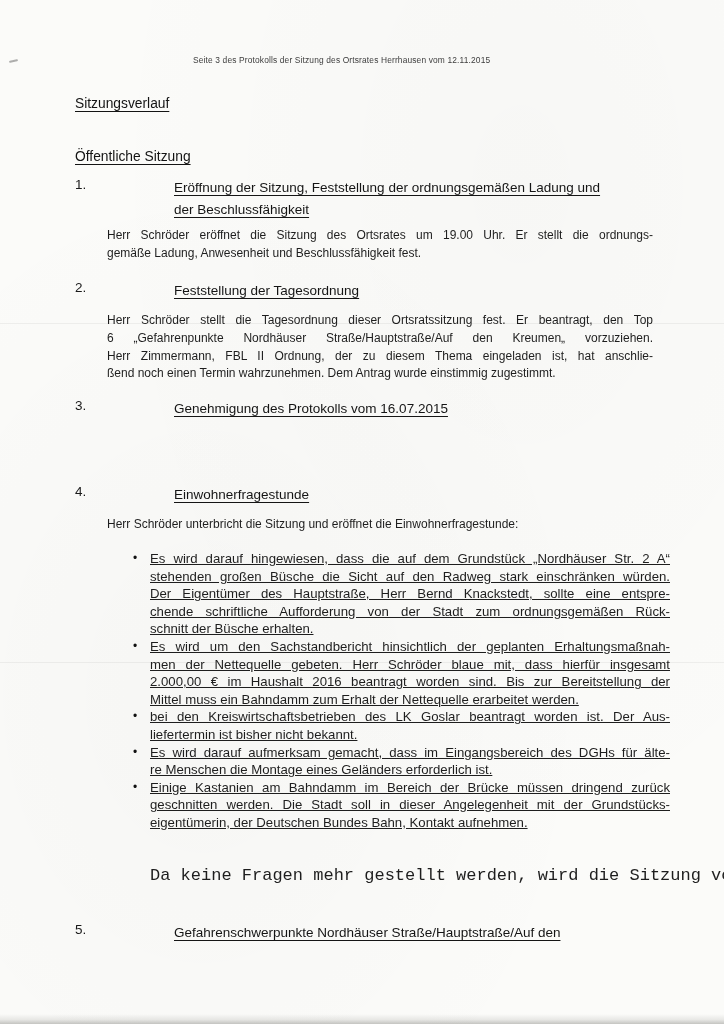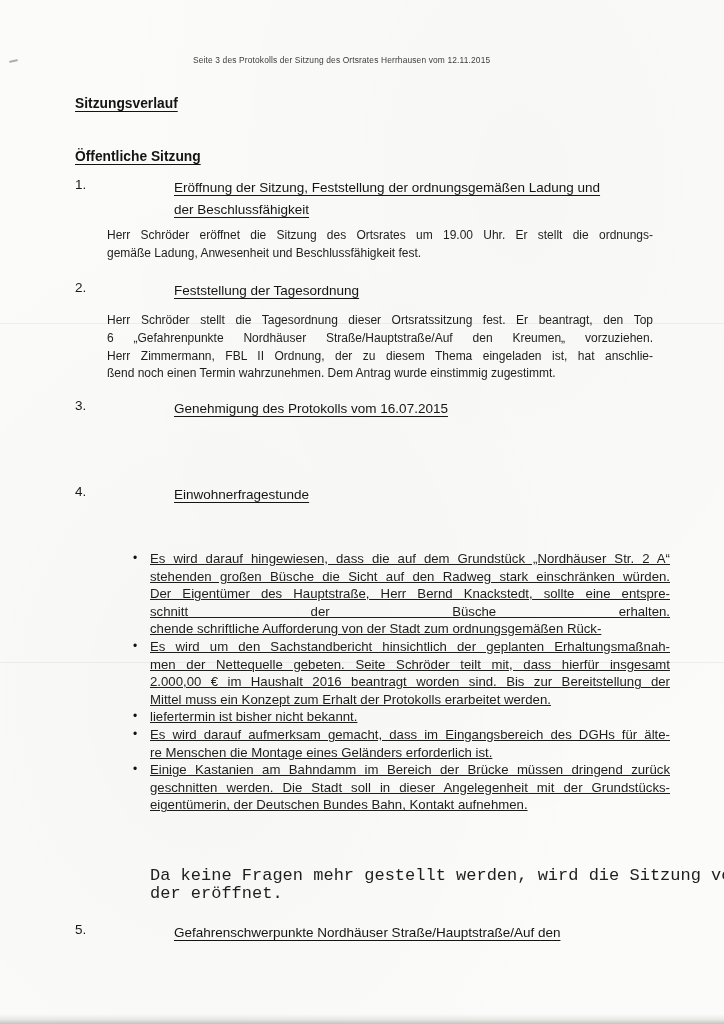--- a/index.html
+++ b/index.html
@@ -22,21 +22,21 @@
 
   .pen-mark { position:absolute; left:9px; top:60px; width:9px; height:2px;
     background:rgba(110,110,110,0.55); transform:rotate(-12deg); border-radius:1px; }
 
   .bottom-shadow { position:absolute; left:0; bottom:0; width:724px; height:10px;
     background:linear-gradient(to bottom, rgba(70,70,64,0) 0%, rgba(70,70,64,0.10) 55%, rgba(70,70,64,0.30) 100%); }
 
   .page-header { position:absolute; left:193px; top:55px; font-size:8.4px;
     letter-spacing:0.15px; color:#3d3d3d; }
 
-  .sec-heading { position:absolute; left:75px; font-size:13.8px; font-weight:bold;
+  .sec-heading { position:absolute; left:75px; font-size:13.8px; font-weight:normal;
     color:#141414; text-decoration:underline; text-underline-offset:3px; }
   .sec-heading.h1 { top:96px; }
   .sec-heading.h2 { top:149px; }
 
   .item-num { position:absolute; left:75px; font-size:13.5px; color:#1a1a1a; }
   .item-title { position:absolute; left:174px; width:478px; font-size:13.5px;
     line-height:21.5px; color:#151515; text-decoration:underline;
     text-underline-offset:2.5px; }
   .item-title > div { white-space:nowrap; }
 
@@ -100,44 +100,48 @@
 
   <div class="item-num t398">3.</div>
   <div class="item-title t398">
       <div>Genehmigung des Protokolls vom 16.07.2015</div>
     </div>
 
   <div class="item-num t484">4.</div>
   <div class="item-title t484">
       <div>Einwohnerfragestunde</div>
     </div>
+  <div class="para t516">
+      <div>Herr Schröder unterbricht die Sitzung und eröffnet die Einwohnerfragestunde:</div>
+    </div>
 
   <div class="bullet-list">
     <div class="bullet-item">
       <span class="bullet-dot">•</span>
       <div class="bullet-text just">
           <div>Es wird darauf hingewiesen, dass die auf dem Grundstück „Nordhäuser Str. 2 A“</div>
           <div>stehenden großen Büsche die Sicht auf den Radweg stark einschränken würden.</div>
           <div>Der Eigentümer des Hauptstraße, Herr Bernd Knackstedt, sollte eine entspre-</div>
+          <div>chende schriftliche Aufforderung von der Stadt zum ordnungsgemäßen Rück-</div>
           <div>schnitt der Büsche erhalten.</div>
-          <div>chende schriftliche Aufforderung von der Stadt zum ordnungsgemäßen Rück-</div>
         </div>
     </div>
     <div class="bullet-item">
       <span class="bullet-dot">•</span>
       <div class="bullet-text just">
           <div>Es wird um den Sachstandbericht hinsichtlich der geplanten Erhaltungsmaßnah-</div>
-          <div>men der Nettequelle gebeten. Seite Schröder teilt mit, dass hierfür insgesamt</div>
+          <div>men der Nettequelle gebeten. Herr Schröder blaue mit, dass hierfür insgesamt</div>
           <div>2.000,00 € im Haushalt 2016 beantragt worden sind. Bis zur Bereitstellung der</div>
-          <div>Mittel muss ein Konzept zum Erhalt der Protokolls erarbeitet werden.</div>
+          <div>Mittel muss ein Bahndamm zum Erhalt der Nettequelle erarbeitet werden.</div>
         </div>
     </div>
     <div class="bullet-item">
       <span class="bullet-dot">•</span>
       <div class="bullet-text just">
+          <div>bei den Kreiswirtschaftsbetrieben des LK Goslar beantragt worden ist. Der Aus-</div>
           <div>liefertermin ist bisher nicht bekannt.</div>
         </div>
     </div>
     <div class="bullet-item">
       <span class="bullet-dot">•</span>
       <div class="bullet-text just">
           <div>Es wird darauf aufmerksam gemacht, dass im Eingangsbereich des DGHs für älte-</div>
           <div>re Menschen die Montage eines Geländers erforderlich ist.</div>
         </div>
     </div>
@@ -146,21 +150,20 @@
       <div class="bullet-text just">
           <div>Einige Kastanien am Bahndamm im Bereich der Brücke müssen dringend zurück</div>
           <div>geschnitten werden. Die Stadt soll in dieser Angelegenheit mit der Grundstücks-</div>
           <div>eigentümerin, der Deutschen Bundes Bahn, Kontakt aufnehmen.</div>
         </div>
     </div>
   </div>
 
   <div class="closing-para just">
       <div>Da keine Fragen mehr gestellt werden, wird die Sitzung von Herrn Schröder wie-</div>
-      <div>der eröffnet.</div>
     </div>
 
   <div class="item-num t922">5.</div>
   <div class="item-title t922">
       <div>Gefahrenschwerpunkte Nordhäuser Straße/Hauptstraße/Auf den</div>
     </div>
 
   <div class="bottom-shadow"></div>
 </div>
 

